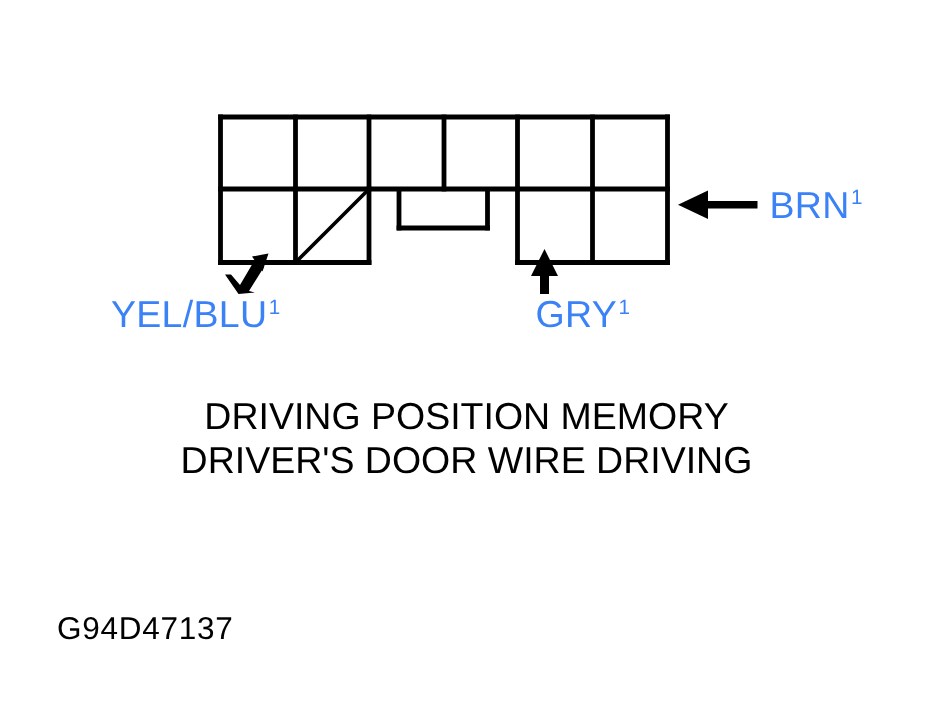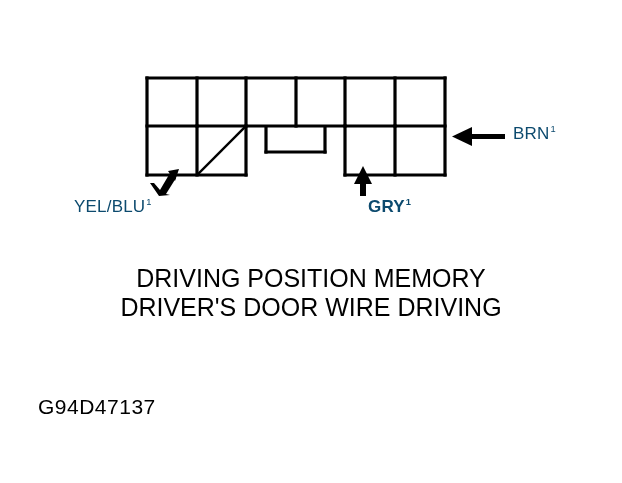--- a/index.html
+++ b/index.html
@@ -30,56 +30,56 @@
     left: 0;
     top: 0;
     width: 622px;
     height: 483px;
   }
 
   
   .wire-label {
     position: absolute;
     font-family: "Liberation Sans", sans-serif;
-    font-size: 17px;
+    font-size: 25px;
     letter-spacing: 0.2px;
     white-space: nowrap;
-    color: #0c4a6e;
+    color: #3b82f6;
     line-height: 1;
   }
   .wire-label sup {
     font-size: 0.55em;
     vertical-align: super;
     line-height: 0;
     margin-left: 1px;
   }
 
   #label-yel-blu { left: 35px; top: 198px; margin-left: 39px; }
-  #label-gry     { left: 368px; top: 198px; font-weight: bold; }
+  #label-gry     { left: 357px; top: 198px; }
   #label-brn     { left: 513px; top: 125px; }
 
   
   #caption {
     position: absolute;
     left: 0;
     top: 264px;
     width: 622px;
     text-align: center;
     font-family: "Liberation Sans", sans-serif;
     font-size: 25px;
     line-height: 29px;
     color: #000000;
   }
   #caption .caption-line { display: block; white-space: nowrap; }
 
   
   #figure-id {
     position: absolute;
     left: 38px;
-    top: 395px;
+    top: 408px;
     font-family: "Liberation Sans", sans-serif;
     font-size: 21px;
     letter-spacing: 0.5px;
     color: #000000;
   }
 </style>
 </head>
 <body>
 
 <div id="figure-root">

